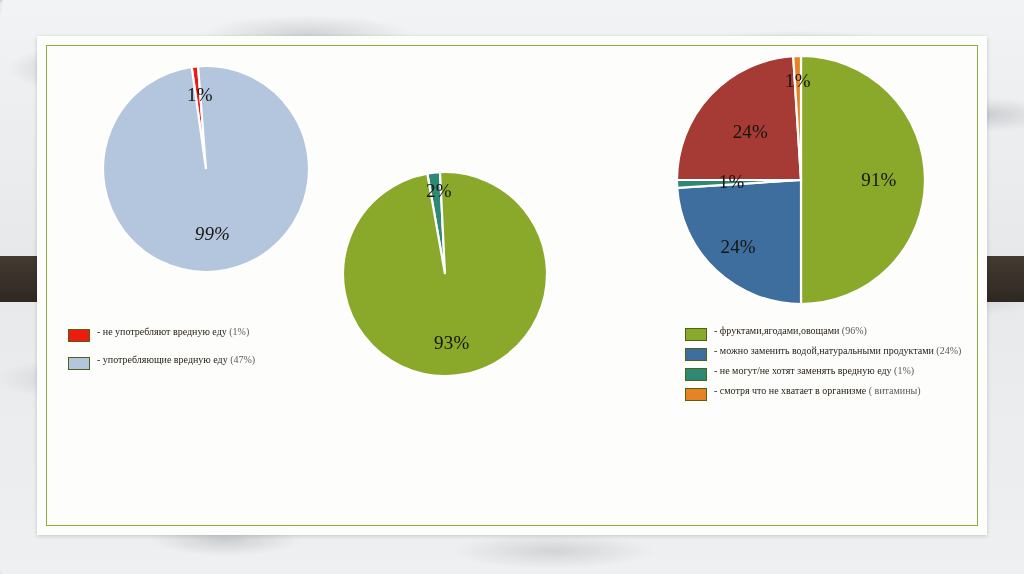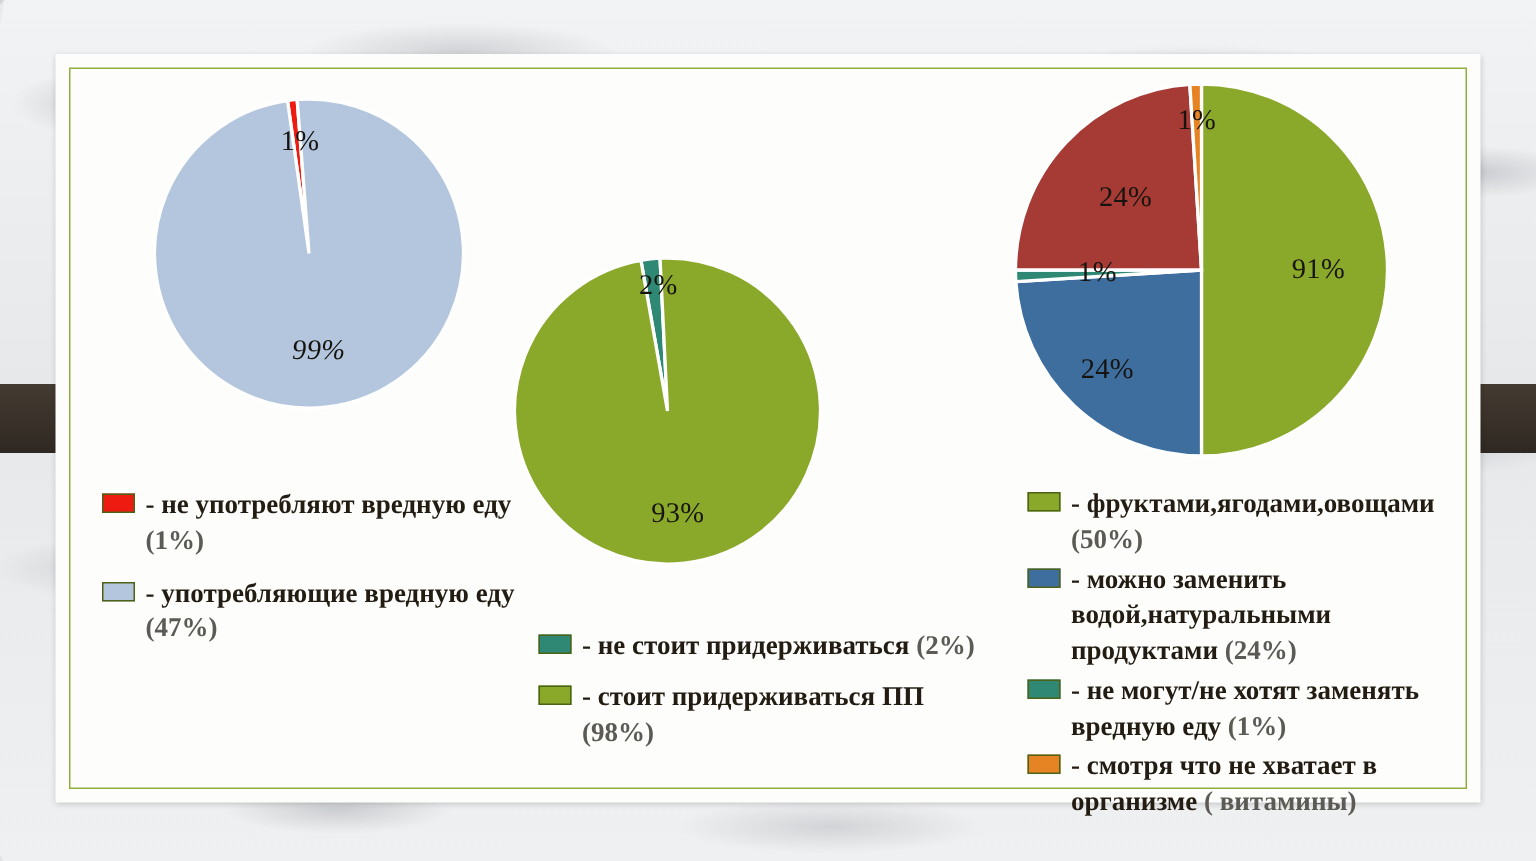--- a/index.html
+++ b/index.html
@@ -56,21 +56,21 @@
     font-family:"Liberation Serif", serif;white-space:nowrap;
     transform:translate(-50%,-50%);letter-spacing:.2px;
   }
   
   .legend{position:absolute;font-family:"Liberation Serif", serif;}
   .legend-row{display:flex;align-items:flex-start;margin-bottom:7px;}
   .swatch{
     width:22px;height:13px;flex:0 0 22px;margin-top:4px;margin-right:7px;
     border:1px solid #4c6317;box-sizing:border-box;
   }
-  .legend-text{font-size:18px;color:#231c12;line-height:1.32;max-width:280px;font-weight:bold;}
+  .legend-text{font-size:10px;color:#231c12;line-height:1.32;max-width:280px;}
   .legend-text .pct{color:#5c5a55;}
   #legend-2 .legend-row{margin-bottom:10px;}
   #legend-1 .legend-row{margin-bottom:11px;}
   #legend-3 .legend-row{margin-bottom:3px;}
   #legend-3 .legend-text{max-width:262px;}
 </style>
 </head>
 <body>
 
 <div id="marble"></div>
@@ -110,51 +110,41 @@
     <div class="pie-wrap" id="pie-2-wrap" style="left:303px;top:133px;">
       <div class="pie" id="pie-2">
           <svg width="210" height="210">
             <path d="M 105 105 L 87.28788587797311 4.549609192754787 A 102 102 0 0 1 100.01732348084745 3.1217739911737254 Z" fill="#2f8873" stroke="#ffffff" stroke-width="2.2"></path>
             <path d="M 105 105 L 100.01732348084745 3.1217739911737254 A 102 102 0 1 1 87.28788587797311 4.549609192754787 Z" fill="#8aa82a" stroke="#ffffff" stroke-width="2.2"></path>
           </svg>
         </div>
       <div class="slice-label" id="pie-2-label-0" style="left: 98.9041px; top: 21.9085px;">2%</div>
       <div class="slice-label" id="pie-2-label-1" style="left: 111.822px; top: 173.819px;">93%</div>
     </div>
-    <div class="legend" id="legend-2" style="left:322px;top:383px;">
-        <div class="legend-row">
-          <span class="swatch" style="background: rgb(47, 136, 115);"></span>
-          <span class="legend-text">- не стоит придерживаться <span class="pct">(2%)</span></span>
-        </div>
-        <div class="legend-row">
-          <span class="swatch" style="background: rgb(138, 168, 42);"></span>
-          <span class="legend-text">- стоит придерживаться ПП <span class="pct">(98%)</span></span>
-        </div>
-      </div>
 
     <div class="pie-wrap" id="pie-3-wrap" style="left:637px;top:17px;">
       <div class="pie" id="pie-3">
           <svg width="254" height="254">
             <path d="M 127 127 L 127.00000000000001 3 A 124 124 0 0 1 127.00000000000001 251 Z" fill="#8aa82a" stroke="#ffffff" stroke-width="2.2"></path>
             <path d="M 127 127 L 127.00000000000001 251 A 124 124 0 0 1 3.2446856748943276 134.78602442163495 Z" fill="#3d6e9e" stroke="#ffffff" stroke-width="2.2"></path>
             <path d="M 127 127 L 3.2446856748943276 134.78602442163495 A 124 124 0 0 1 3 127.00000000000001 Z" fill="#2f8873" stroke="#ffffff" stroke-width="2.2"></path>
             <path d="M 127 127 L 3 127.00000000000001 A 124 124 0 0 1 119.21397557836505 3.2446856748943276 Z" fill="#a53b34" stroke="#ffffff" stroke-width="2.2"></path>
             <path d="M 127 127 L 119.21397557836505 3.2446856748943276 A 124 124 0 0 1 126.99999999999997 3 Z" fill="#e68424" stroke="#ffffff" stroke-width="2.2"></path>
           </svg>
         </div>
       <div class="slice-label" id="pie-3-label-0" style="left: 204.92px; top: 127px;">91%</div>
       <div class="slice-label" id="pie-3-label-1" style="left: 64.186px; top: 193.89px;">24%</div>
       <div class="slice-label" id="pie-3-label-2" style="left: 57.5943px; top: 129.181px;">1%</div>
       <div class="slice-label" id="pie-3-label-3" style="left: 76.3804px; top: 79.465px;">24%</div>
       <div class="slice-label" id="pie-3-label-4" style="left: 123.884px; top: 27.8489px;">1%</div>
     </div>
     <div class="legend" id="legend-3" style="left:648px;top:288px;">
         <div class="legend-row">
           <span class="swatch" style="background: rgb(138, 168, 42);"></span>
-          <span class="legend-text">- фруктами,ягодами,овощами <span class="pct">(50%)</span></span>
+          <span class="legend-text">- фруктами,ягодами,овощами <span class="pct">(96%)</span></span>
         </div>
         <div class="legend-row">
           <span class="swatch" style="background: rgb(61, 110, 158);"></span>
           <span class="legend-text">- можно заменить водой,натуральными продуктами <span class="pct">(24%)</span></span>
         </div>
         <div class="legend-row">
           <span class="swatch" style="background: rgb(47, 136, 115);"></span>
           <span class="legend-text">- не могут/не хотят заменять вредную еду <span class="pct">(1%)</span></span>
         </div>
         <div class="legend-row">

